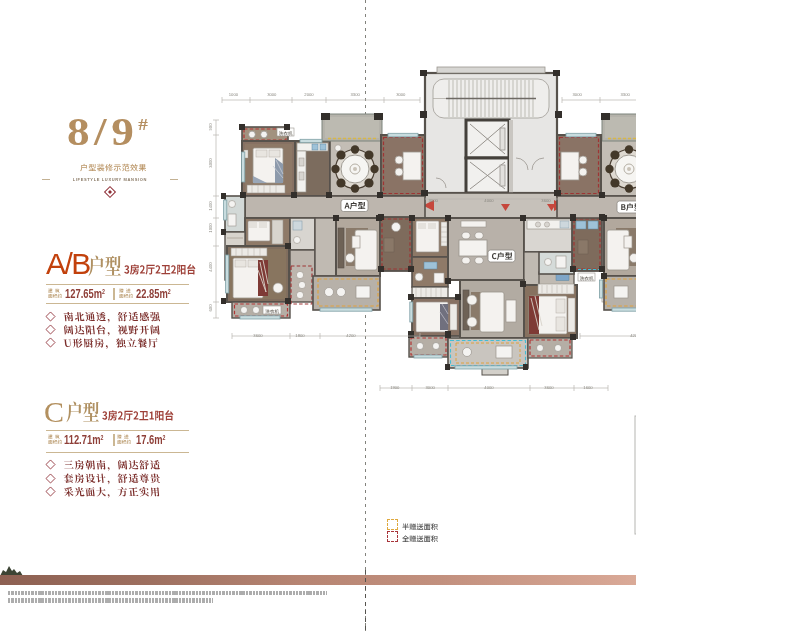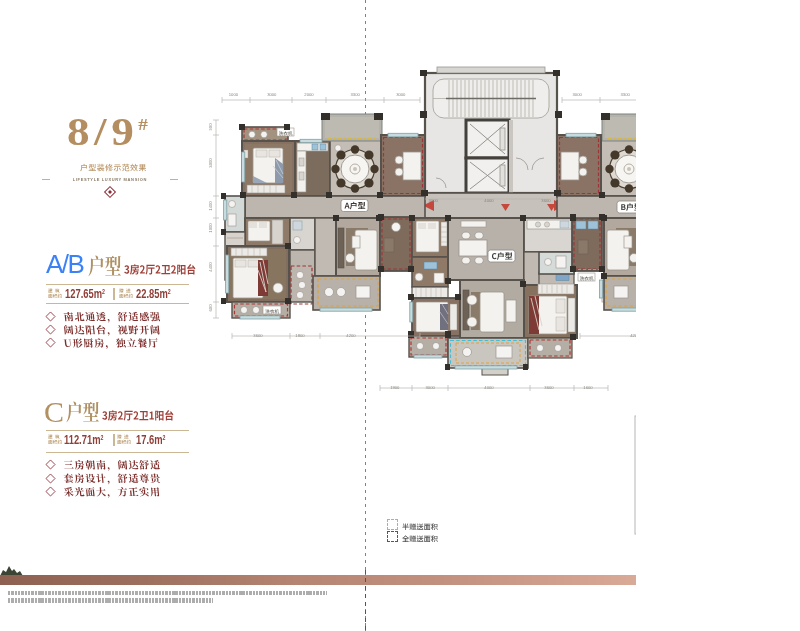--- a/index.html
+++ b/index.html
@@ -20,21 +20,21 @@
   <div style="transform:scale(0.62);transform-origin:center;white-space:nowrap;font-size:6.5px;letter-spacing:1px;color:#8a7a66;font-weight:bold;">LIFESTYLE LUXURY MANSION</div>
   <div style="flex:1;height:1px;background:#c3b193;"></div>
 </div>
 
 <svg class="abs" style="left:100px;top:184px" width="20" height="16" viewBox="0 0 20 16">
   <rect x="6.2" y="4.2" width="7.6" height="7.6" fill="none" stroke="#8c2b33" stroke-width="1" transform="rotate(45 10 8)"></rect>
   <rect x="8.6" y="6.6" width="2.8" height="2.8" fill="#8c2b33" transform="rotate(45 10 8)"></rect>
 </svg>
 
 <div class="abs" style="left:0;top:0;width:800px;height:0;">
-  <span class="abs" style="left:46px;top:249px;font-size:26px;line-height:30px;color:#3b82f6;letter-spacing:-1.5px;">A/B</span>
+  <span class="abs" style="left:46px;top:249px;font-size:30px;line-height:30px;color:#c2410c;letter-spacing:-1.5px;">A/B</span>
 
 </div>
 
 <div class="abs" style="left:46px;top:284px;width:143px;height:1px;background:#cbb793;"></div>
 
 <div class="abs" style="left:0;top:0;width:800px;height:0;">
 
   <span class="abs" style="left:65px;top:287px;transform:scaleX(0.75);transform-origin:left top;font-size:12.5px;font-weight:bold;color:#8e3f38;white-space:nowrap;">127.65m<span style="font-size:7px;vertical-align:4px;">2</span></span>
   <span class="abs" style="left:113px;top:288px;width:1.5px;height:12px;background:#cbb793;"></span>
 

